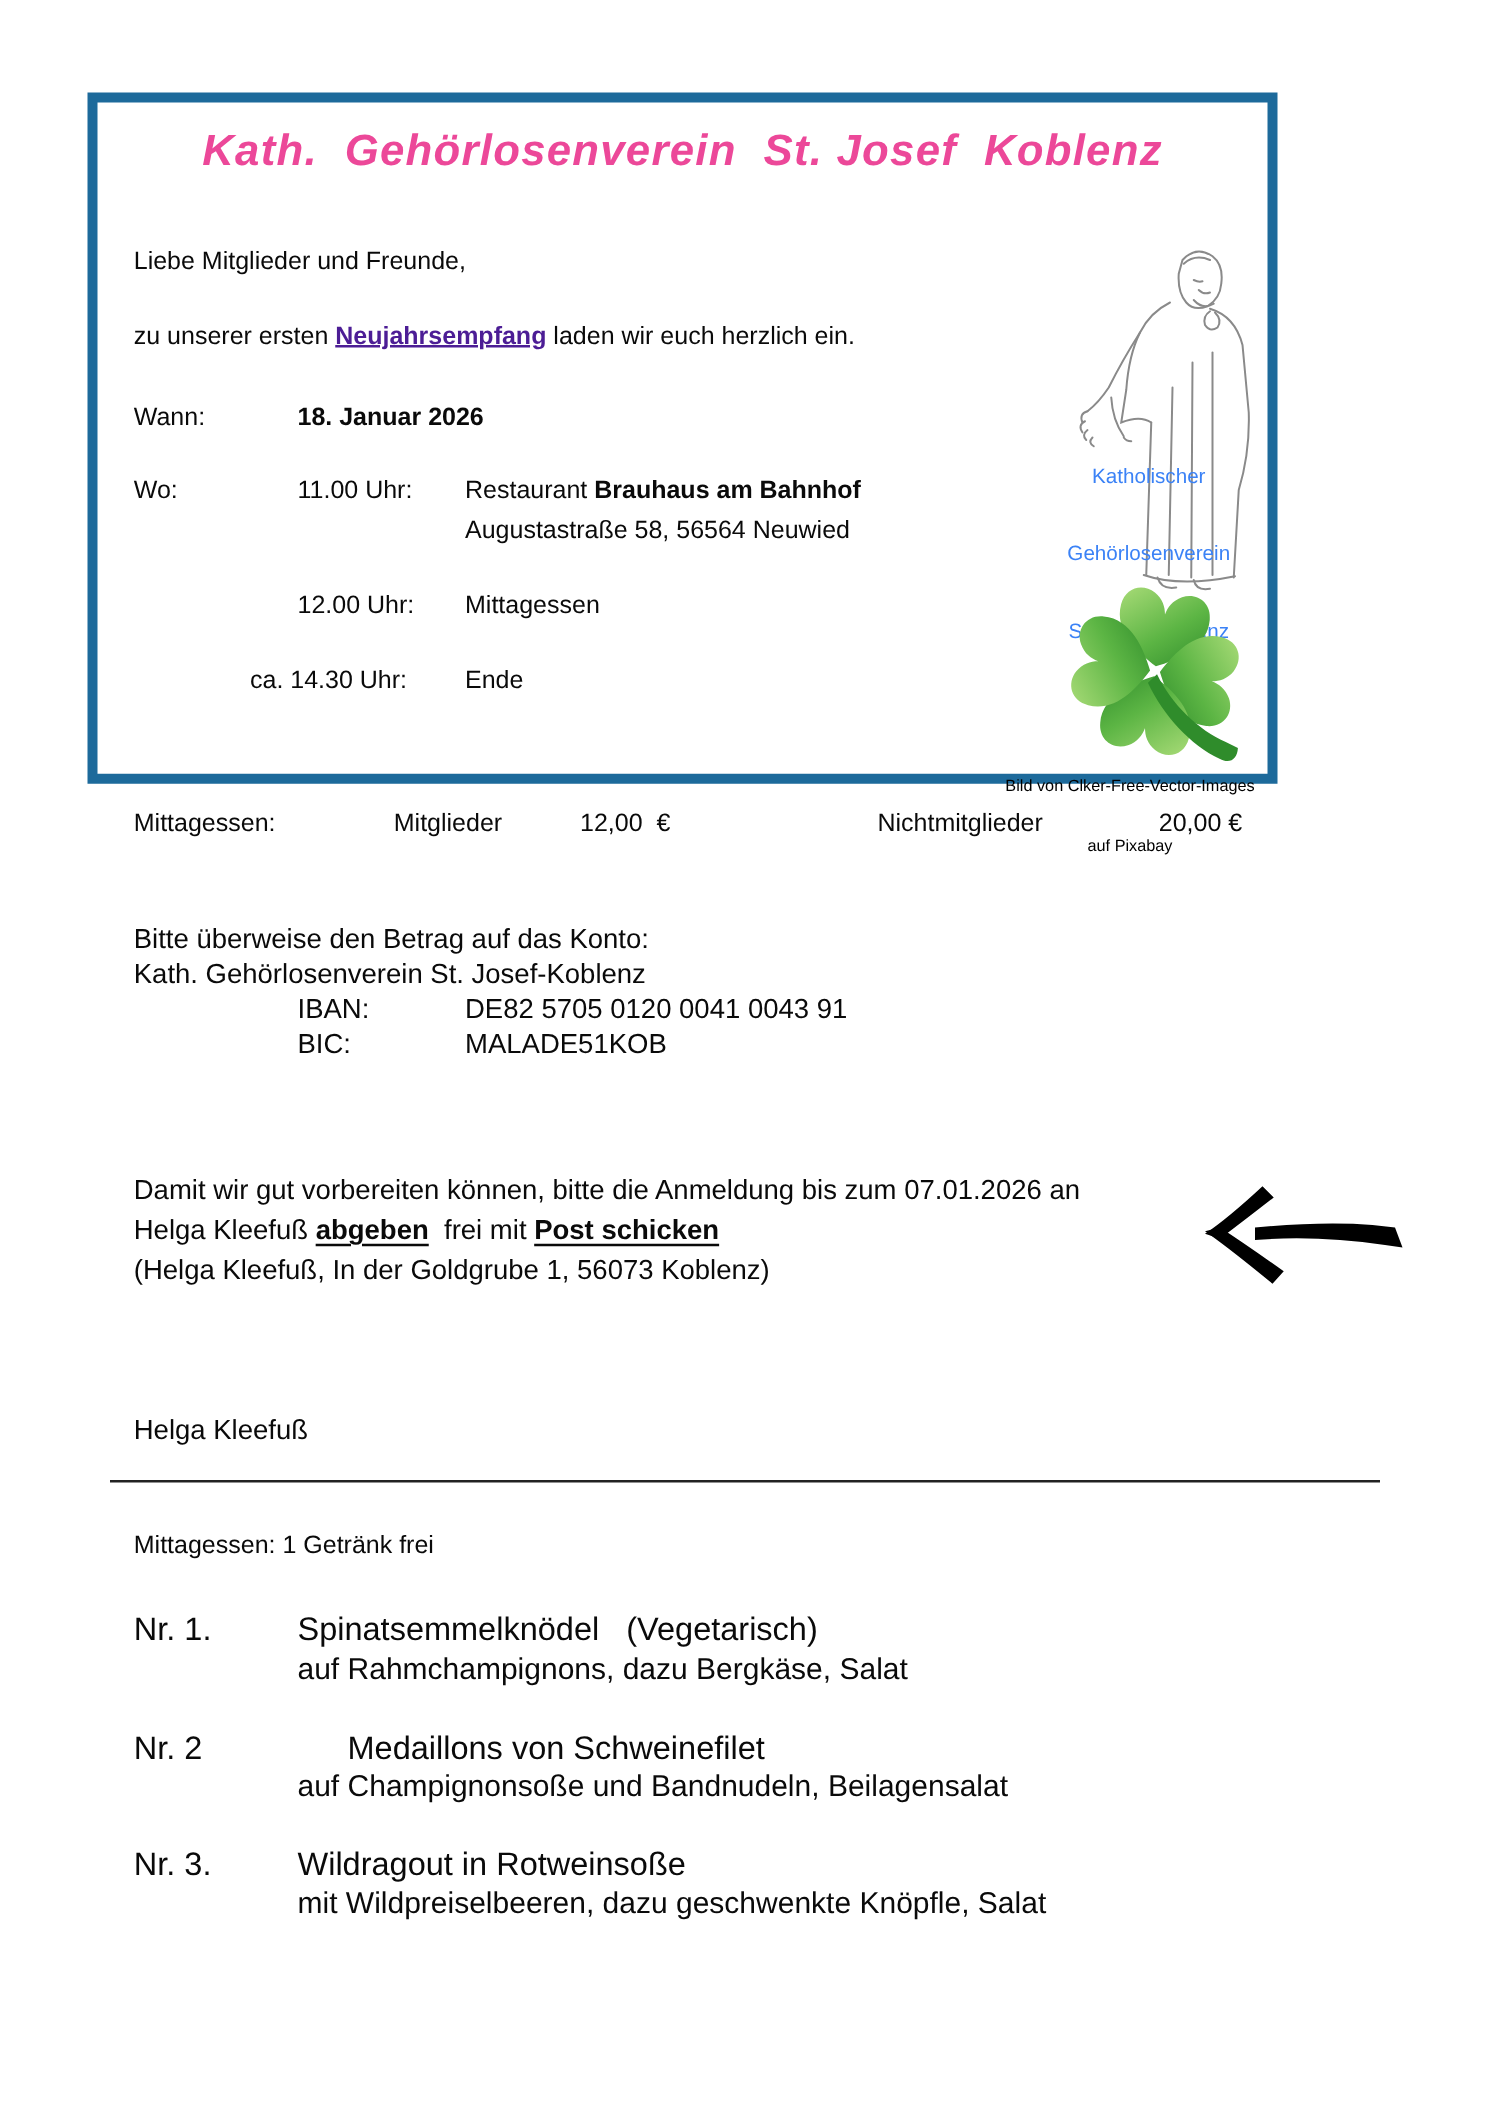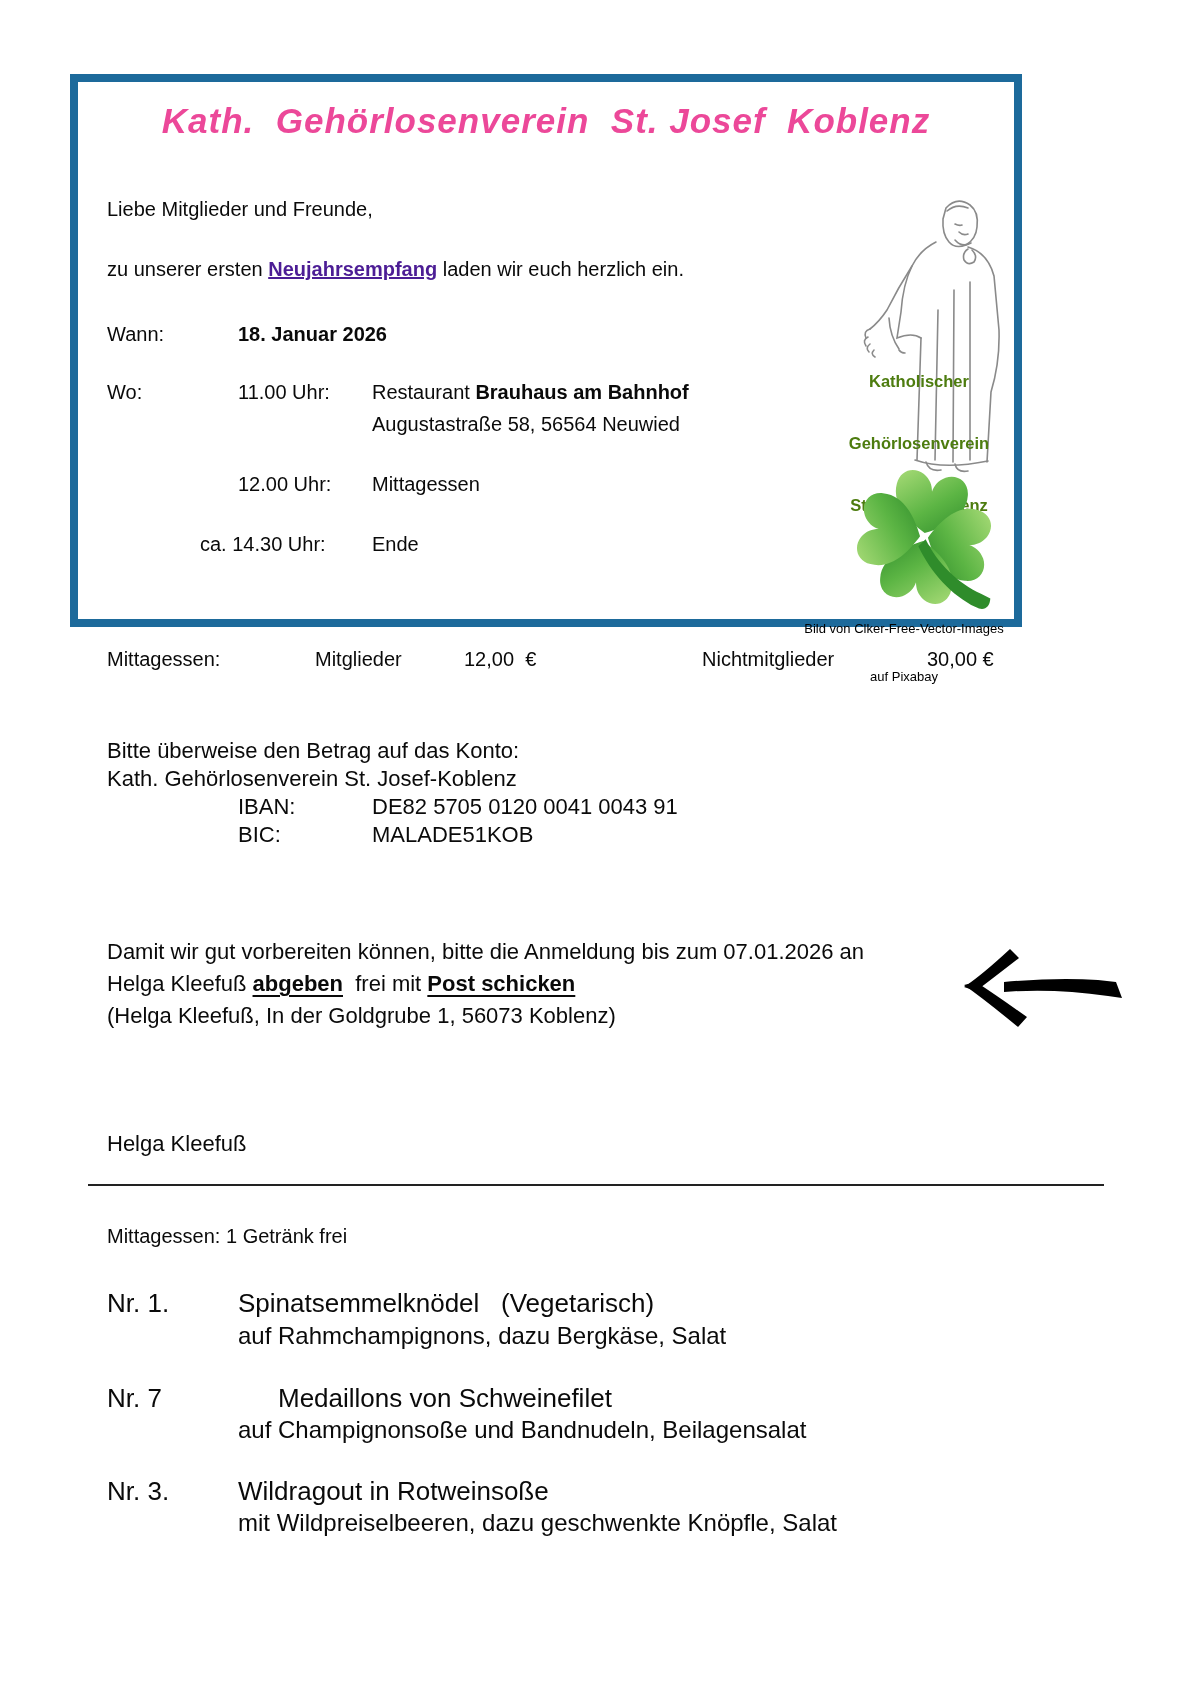--- a/index.html
+++ b/index.html
@@ -19,21 +19,21 @@
   .title{
     left:78px;top:100px;width:936px;text-align:center;
     font-size:35px;font-weight:bold;font-style:italic;letter-spacing:1px;
     color:#ec4899;
   }
   .body26{font-size:20px;}
   .b{font-weight:bold;}
   .red{color:#4c1d95;font-weight:bold;text-decoration:underline;}
   .org-caption{
     left:830px;top:330px;width:178px;text-align:center;
-    font-size:16.5px;font-weight:bold;line-height:1.25;color:#4d7c0f;
+    font-size:16.5px;font-weight:normal;line-height:1.25;color:#3b82f6;
   }
   .credit{
     left:788px;top:588px;width:232px;text-align:center;
     font-size:13px;line-height:1.25;color:#000000;
   }
   .t22{font-size:22px;}
   .uline{font-weight:bold;text-decoration:underline;text-decoration-thickness:2px;text-underline-offset:4px;}
   .sig-line{position:absolute;left:88px;top:1184px;width:1016px;height:0;border-top:2px solid #222;}
   .menu-name{font-size:26px;}
   .menu-desc{font-size:24px;}
@@ -128,21 +128,21 @@
 
   <div class="abs credit">
     <div>Bild von Clker-Free-Vector-Images</div>
     <div>auf Pixabay</div>
   </div>
 
   <div class="abs body26" style="left:107px;top:647px;">Mittagessen:</div>
   <div class="abs body26" style="left:315px;top:647px;">Mitglieder</div>
   <div class="abs body26" style="left:464px;top:647px;">12,00  €</div>
   <div class="abs body26" style="left:702px;top:647px;">Nichtmitglieder</div>
-  <div class="abs body26" style="left:927px;top:647px;">30,00 €</div>
+  <div class="abs body26" style="left:927px;top:647px;">20,00 €</div>
 
   <div class="abs t22" style="left:107px;top:738px;">Bitte überweise den Betrag auf das Konto:</div>
   <div class="abs t22" style="left:107px;top:766px;">Kath. Gehörlosenverein St. Josef-Koblenz</div>
   <div class="abs t22" style="left:238px;top:794px;">IBAN:</div>
   <div class="abs t22" style="left:372px;top:794px;">DE82 5705 0120 0041 0043 91</div>
   <div class="abs t22" style="left:238px;top:822px;">BIC:</div>
   <div class="abs t22" style="left:372px;top:822px;">MALADE51KOB</div>
 
   <div class="abs t22" style="left:107px;top:939px;">Damit wir gut vorbereiten können, bitte die Anmeldung bis zum 07.01.2026 an</div>
   <div class="abs t22" style="left:107px;top:971px;"><span>Helga Kleefuß </span><span class="uline">abgeben</span><span>  frei mit </span><span class="uline">Post schicken</span></div>
@@ -158,21 +158,21 @@
 
   <div class="abs t22" style="left:107px;top:1131px;">Helga Kleefuß</div>
   <div class="sig-line"></div>
 
   <div class="abs body26" style="left:107px;top:1224px;">Mittagessen: 1 Getränk frei</div>
 
   <div class="abs menu-name" style="left:107px;top:1288px;">Nr. 1.</div>
   <div class="abs menu-name" style="left:238px;top:1288px;">Spinatsemmelknödel   (Vegetarisch)</div>
   <div class="abs menu-desc" style="left:238px;top:1322px;">auf Rahmchampignons, dazu Bergkäse, Salat</div>
 
-  <div class="abs menu-name" style="left:107px;top:1383px;">Nr. 7</div>
+  <div class="abs menu-name" style="left:107px;top:1383px;">Nr. 2</div>
   <div class="abs menu-name" style="left:238px;top:1383px;margin-left:40px;">Medaillons von Schweinefilet</div>
   <div class="abs menu-desc" style="left:238px;top:1416px;">auf Champignonsoße und Bandnudeln, Beilagensalat</div>
 
   <div class="abs menu-name" style="left:107px;top:1476px;">Nr. 3.</div>
   <div class="abs menu-name" style="left:238px;top:1476px;">Wildragout in Rotweinsoße</div>
   <div class="abs menu-desc" style="left:238px;top:1509px;">mit Wildpreiselbeeren, dazu geschwenkte Knöpfle, Salat</div>
 
 </div>
 
 </body></html>

